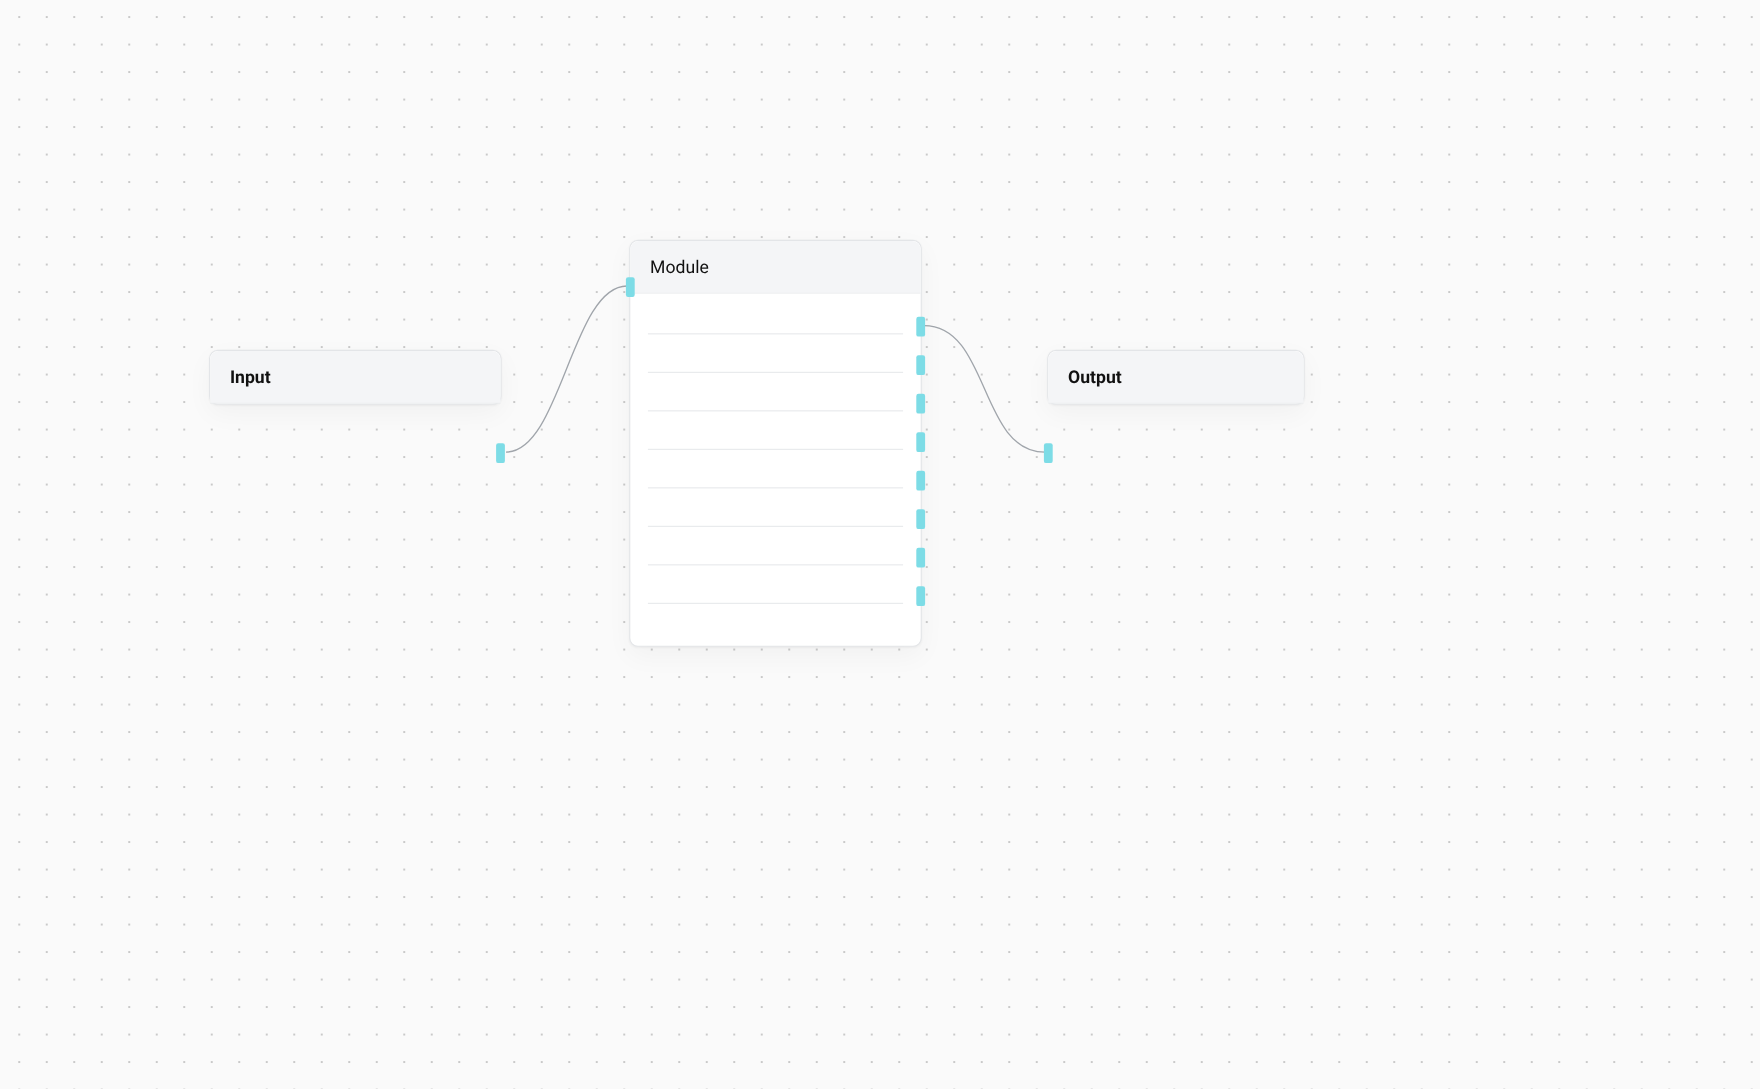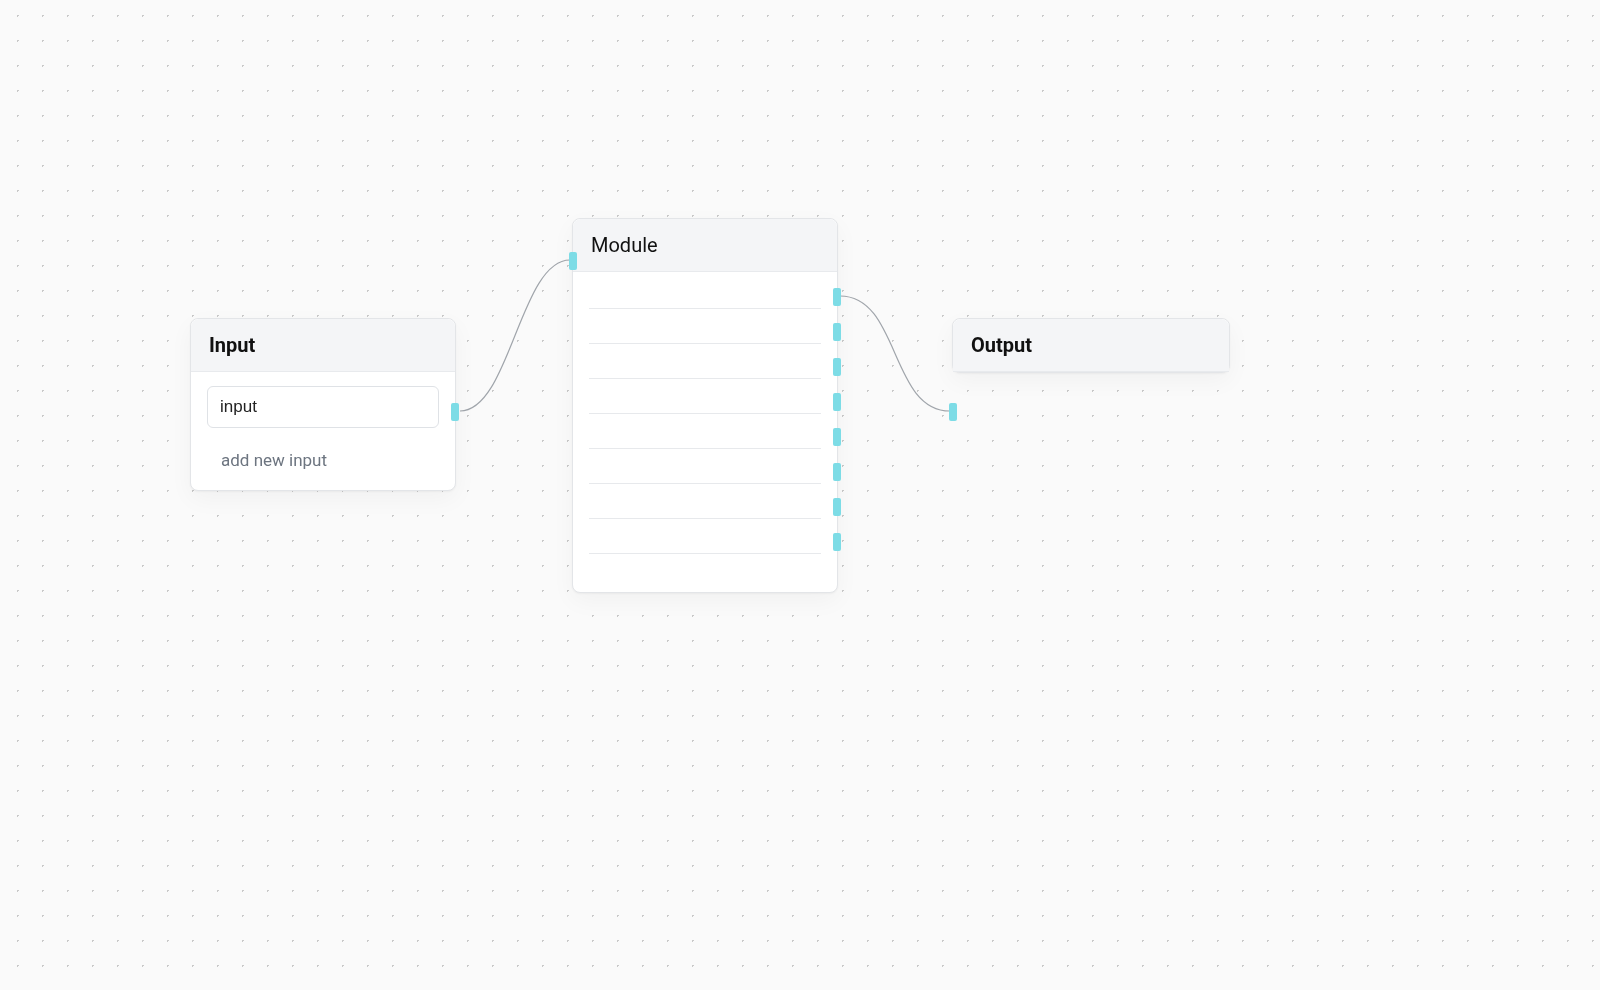--- a/index.html
+++ b/index.html
@@ -22,21 +22,21 @@
     border: 1px solid #e3e5e8;
     border-radius: 8px;
     box-shadow: 0 1px 2px rgba(0,0,0,0.04), 0 8px 24px rgba(0,0,0,0.04);
     overflow: visible;
   }
   .node-header {
     background: #f4f5f7;
     border-bottom: 1px solid #e8eaed;
     border-radius: 8px 8px 0 0;
     padding: 14px 18px;
-    font-size: 20px;
+    font-size: 16px;
     color: #111;
     font-weight: 400;
   }
   .node-header.bold { font-weight: 700; }
   .node-body { padding: 14px 16px 20px; }
 
   .field-input {
     width: 100%;
     height: 42px;
     border: 1px solid #dfe2e6;
@@ -83,38 +83,34 @@
     width: 1600px;
     height: 990px;
     pointer-events: none;
     overflow: visible;
   }
   .edge { stroke: #a0a5ab; stroke-width: 1.2; fill: none; }
 
   
   #node-input  { left: 190px; top: 318px; width: 266px; }
   #node-module { left: 572px; top: 218px; width: 266px; }
-  #node-output { left: 952px; top: 318px; width: 278px; }
+  #node-output { left: 952px; top: 318px; width: 234px; }
 </style>
 </head>
 <body>
 
 <div class="canvas">
 
   <svg class="edges">
     <path class="edge" d="M 460 411 C 510 411, 520 260, 570 260"></path>
     <path class="edge" d="M 840 296 C 900 296, 890 411, 950 411"></path>
   </svg>
 
   <div id="node-input" class="node">
     <div class="node-header bold">Input</div>
-    <div class="node-body">
-      <input type="text" class="field-input" value="input" style="">
-      <button class="add-link">add new input</button>
-    </div>
     <div class="port" style="right:-4px; top:84px;"></div>
   </div>
 
   <div id="node-module" class="node">
     <div class="node-header">Module</div>
     <div class="module-lines" id="module-lines">
 
     <div class="module-line"></div>
         <div class="module-line"></div>
         <div class="module-line"></div>

